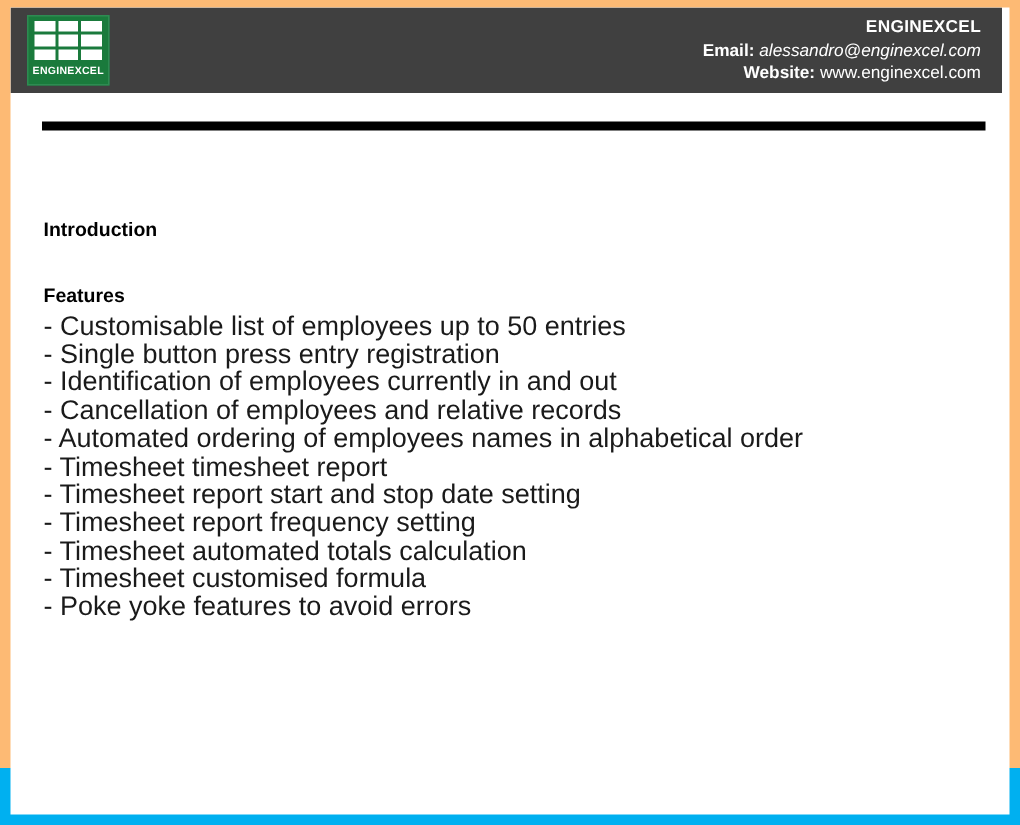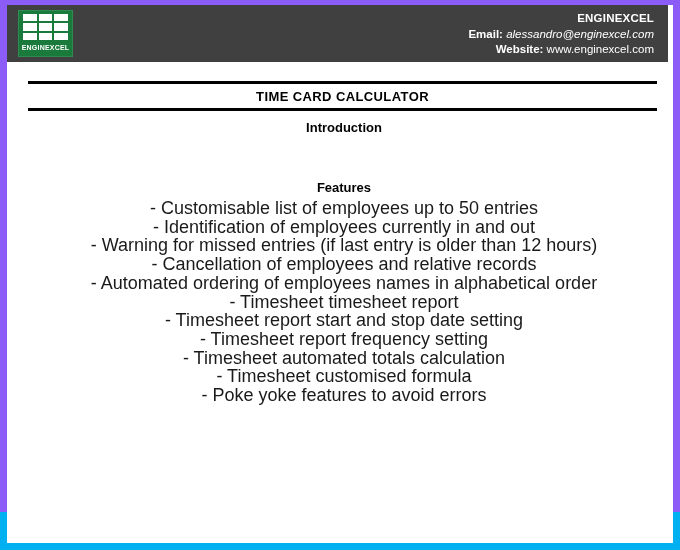--- a/index.html
+++ b/index.html
@@ -12,21 +12,21 @@
     overflow: hidden;
     background: #00b0f0;
     font-family: "Liberation Sans", sans-serif;
   }
 
   
   #page {
     position: relative;
     width: 680px;
     height: 512px;
-    background: #8b5cf6;
+    background: #fdba74;
     box-sizing: border-box;
   }
 
   
   #sheet {
     position: absolute;
     left: 7px;
     top: 5px;
     width: 666px;
     height: 538px;
@@ -126,44 +126,43 @@
     font-weight: bold;
     color: #000000;
     letter-spacing: 0.4px;
     padding: 5px 0 4px 0;
   }
 
   
   #content {
     position: absolute;
     left: 22px;
-    top: 114px;
+    top: 139px;
     width: 630px;
     color: #1a1a1a;
-    text-align: center;
   }
 
   .section-heading {
     font-size: 13px;
     font-weight: bold;
     color: #000000;
     margin: 0 0 3px 0;
     line-height: 17px;
   }
 
   #intro-text {
     font-size: 12px;
     line-height: 19px;
     color: #1a1a1a;
     margin: 0;
     width: 608px;
   }
 
   #features-heading {
-    margin-top: 43px;
+    margin-top: 27px;
   }
 
   #features-list {
     list-style: none;
     margin: 0;
     padding: 0;
   }
   #features-list li {
     font-size: 18px;
     line-height: 18.7px;
@@ -203,33 +202,32 @@
         <div>
           <span class="lbl">Website:</span>
           <span class="web-val">www.enginexcel.com</span>
         </div>
       </div>
 
     </div>
 
     <div id="title-block">
       <div class="rule"></div>
-      <div id="doc-title">TIME CARD CALCULATOR</div>
       <div class="rule"></div>
     </div>
 
     <div id="content">
 
       <h2 class="section-heading">Introduction</h2>
 
       <h2 class="section-heading" id="features-heading">Features</h2>
       <ul id="features-list">
         <li>- Customisable list of employees up to 50 entries</li>
+        <li>- Single button press entry registration</li>
         <li>- Identification of employees currently in and out</li>
-        <li>- Warning for missed entries (if last entry is older than 12 hours)</li>
         <li>- Cancellation of employees and relative records</li>
         <li>- Automated ordering of employees names in alphabetical order</li>
         <li>- Timesheet timesheet report</li>
         <li>- Timesheet report start and stop date setting</li>
         <li>- Timesheet report frequency setting</li>
         <li>- Timesheet automated totals calculation</li>
         <li>- Timesheet customised formula</li>
         <li>- Poke yoke features to avoid errors</li>
       </ul>
 

